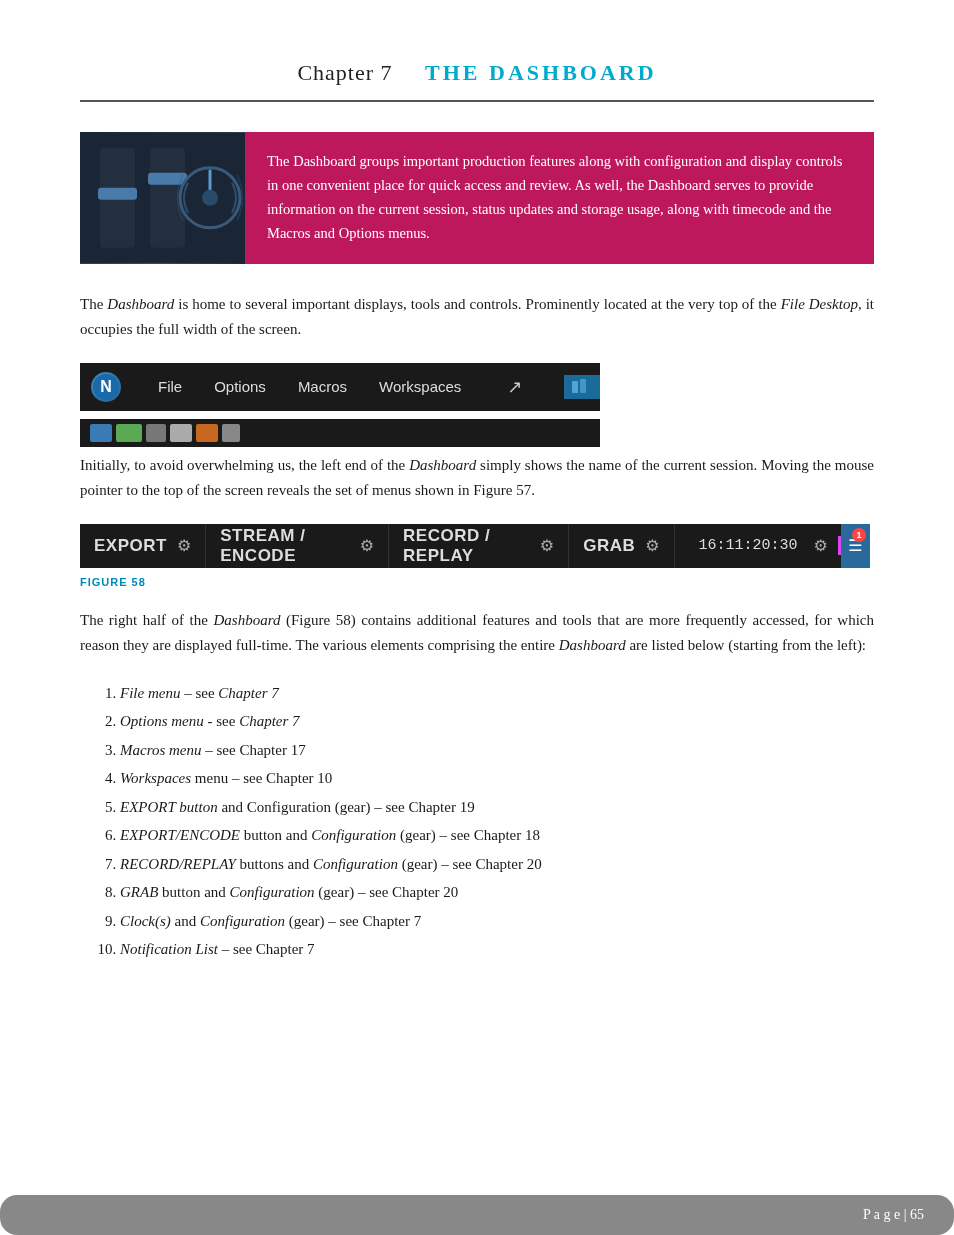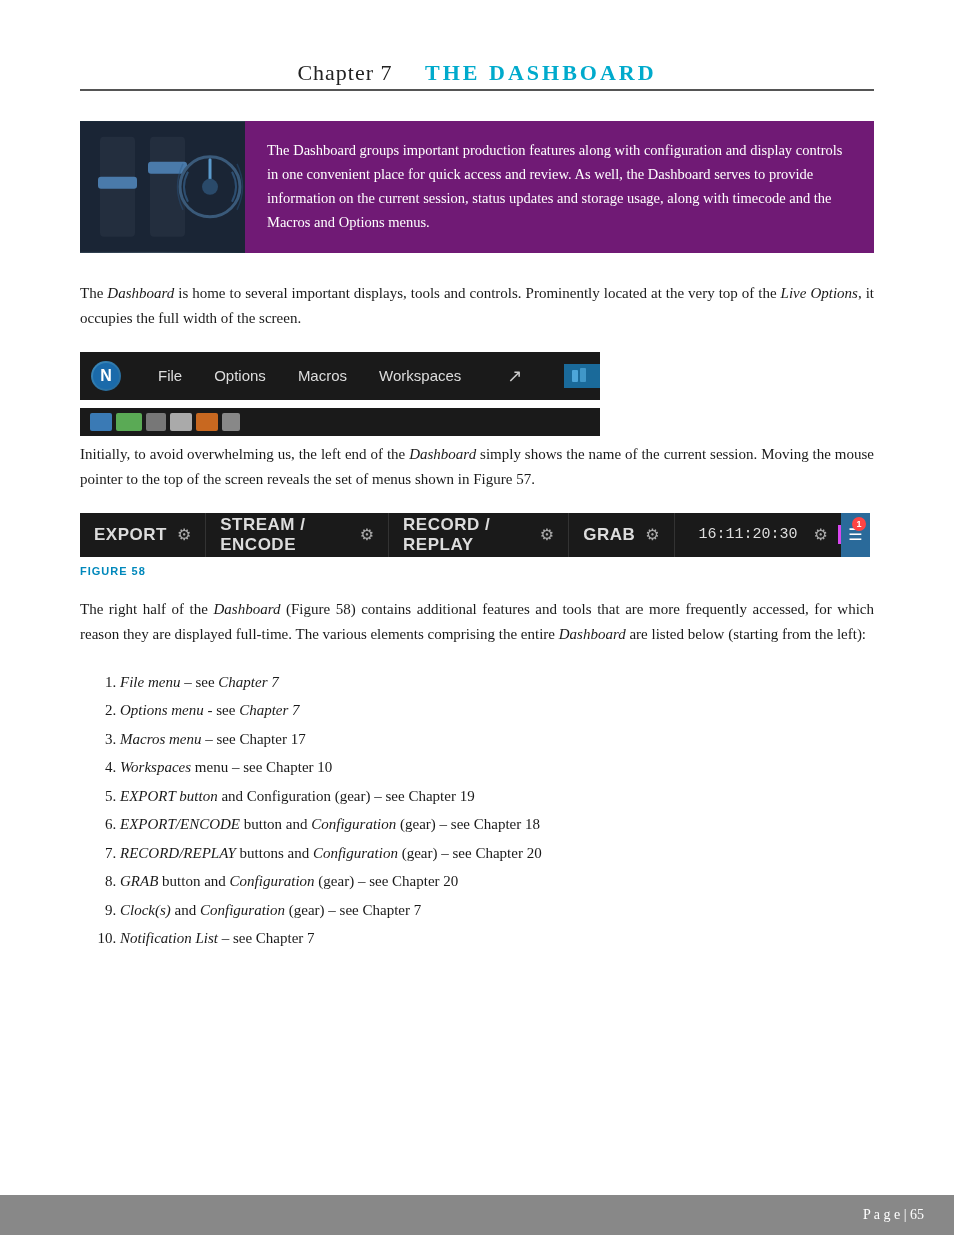--- a/index.html
+++ b/index.html
@@ -17,21 +17,21 @@
       min-height: 1235px;
       background: #ffffff;
       padding: 60px 80px 60px 80px;
       position: relative;
     }
 
     
     .chapter-heading {
       text-align: center;
       margin-bottom: 30px;
-      padding-bottom: 3px;
+      padding-bottom: 14px;
       border-bottom: 2px solid #555;
     }
 
     .chapter-heading-text {
       font-size: 22px;
       font-family: Georgia, serif;
       color: #222;
       letter-spacing: 1px;
     }
 
@@ -43,21 +43,21 @@
     .chapter-title {
       font-weight: bold;
       letter-spacing: 3px;
       color: #00aacc;
     }
 
     
     .intro-box {
       display: flex;
       margin-bottom: 28px;
-      background: #701a75;
+      background: #be185d;
     }
 
     .intro-image {
       width: 165px;
       min-height: 120px;
       background: #2a3a4a;
       flex-shrink: 0;
       position: relative;
       overflow: hidden;
       display: flex;
@@ -296,20 +296,21 @@
       position: absolute;
       bottom: 0;
       left: 0;
       right: 0;
       height: 40px;
       background: #888;
       display: flex;
       align-items: center;
       justify-content: flex-end;
       padding: 0 30px;
+      border-radius: 17px;
     }
 
     .page-number {
       color: #ffffff;
       font-size: 14px;
       font-family: Georgia, serif;
     }
   </style>
 </head>
 <body>
@@ -345,21 +346,21 @@
           <path d="M152 80 Q160 65 152 50" fill="none" stroke="#3a6a9a" stroke-width="2" opacity="0.6"></path>
           <path d="M103 88 Q92 65 103 42" fill="none" stroke="#2a5a8a" stroke-width="1.5" opacity="0.4"></path>
           <path d="M157 88 Q168 65 157 42" fill="none" stroke="#2a5a8a" stroke-width="1.5" opacity="0.4"></path>
         </svg>
       </div>
     </div>
     <div class="intro-text">The Dashboard groups important production features along with configuration and display controls in one convenient place for quick access and review. As well, the Dashboard serves to provide information on the current session, status updates and storage usage, along with timecode and the Macros and Options menus.</div>
   </div>
 
   <p class="body-text">
-    The <em>Dashboard</em> is home to several important displays, tools and controls.  Prominently located at the very top of the <em>Live Options</em>, it occupies the full width of the screen.
+    The <em>Dashboard</em> is home to several important displays, tools and controls.  Prominently located at the very top of the <em>File Desktop</em>, it occupies the full width of the screen.
   </p>
 
   <div class="figure-container">
     <div style="margin-bottom:0;">
       
       <div class="figure-57">
         <div class="fig57-logo">
           <div class="fig57-logo-circle">
             <svg width="26" height="26" viewBox="0 0 26 26">
               <circle cx="13" cy="13" r="13" fill="#1a6aaa"></circle>

